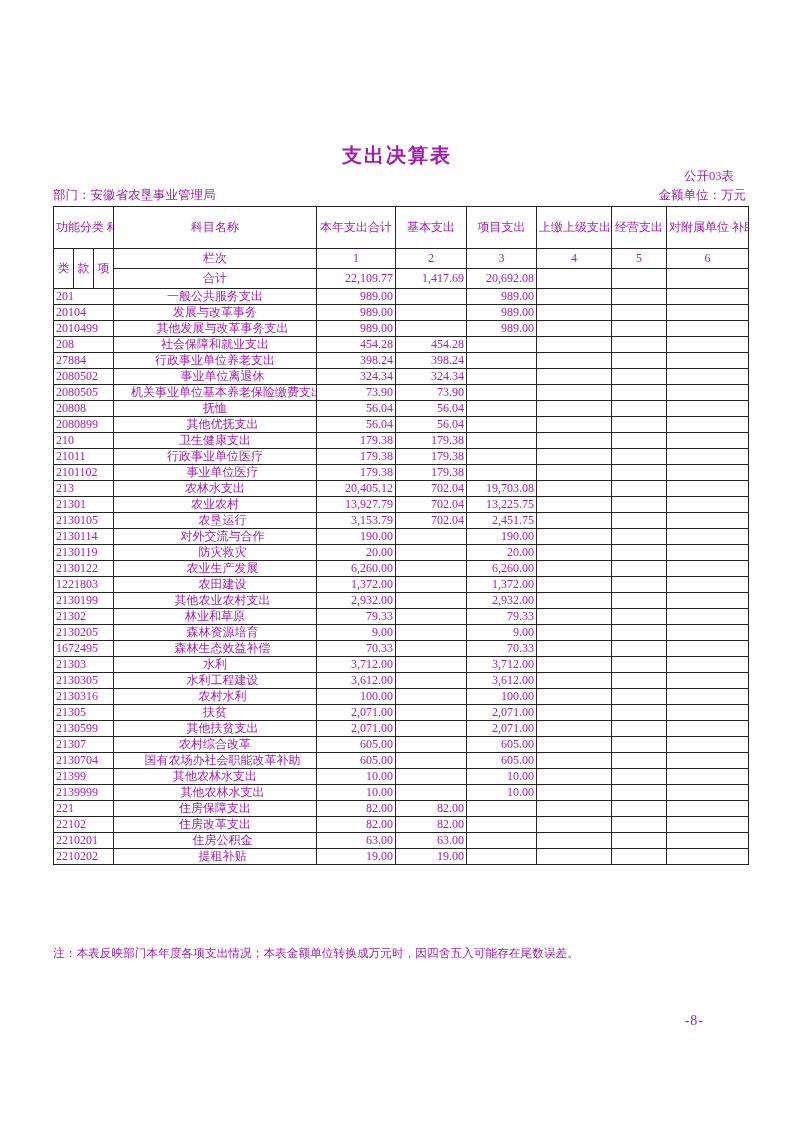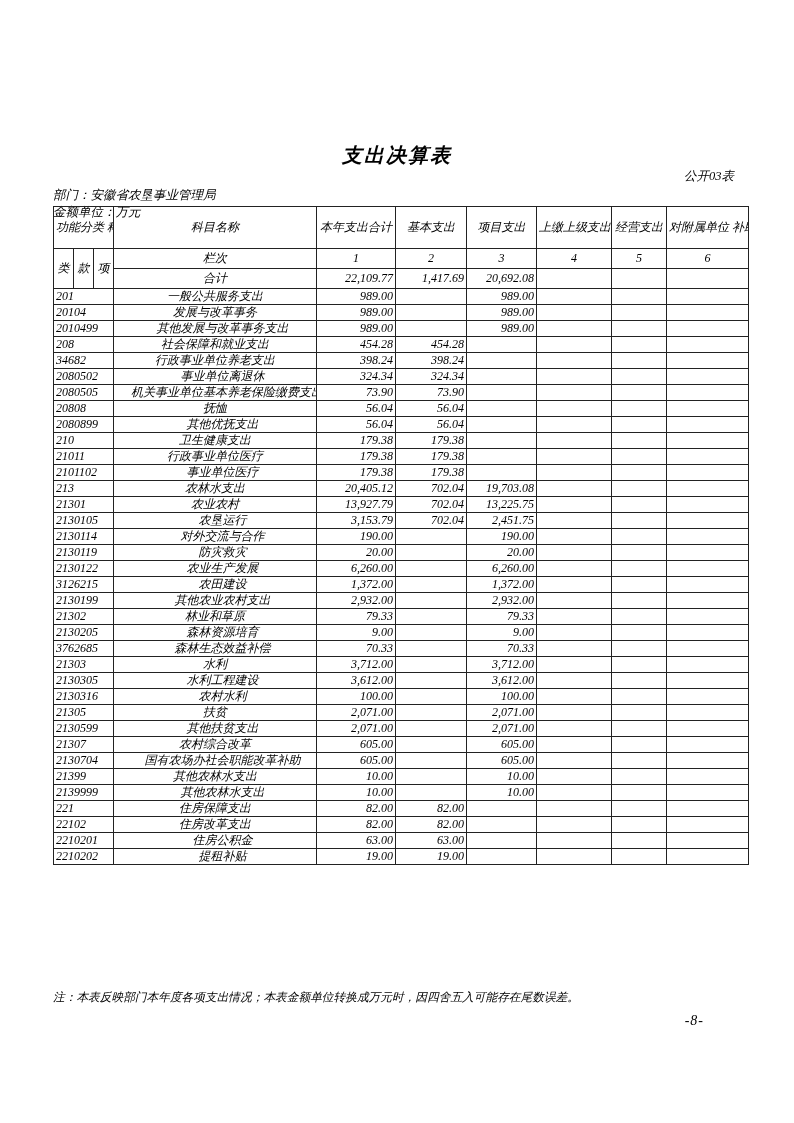--- a/index.html
+++ b/index.html
@@ -2,39 +2,37 @@
 <html><head>
 <meta charset="utf-8">
 <style>
   html,body{margin:0;padding:0;background:#888;}
   .page{
     position:relative;
     width:794px;height:1123px;
     margin:0 auto;
     background:#ffffff;
     font-family:"Liberation Serif","DejaVu Serif",serif;
-    color:#000000;
+    color:#a21caf;
     overflow:hidden;
-    font-style:italic;
   }
   .doc-title{
     position:absolute;top:142px;left:0;width:100%;
     text-align:center;
     font-family:"Liberation Sans","DejaVu Sans",sans-serif;
     font-size:20px;font-weight:bold;letter-spacing:2px;
   }
   .form-label{
     position:absolute;top:168px;right:60px;
     font-size:12.5px;
   }
   .meta-line{
     position:absolute;top:187px;left:53px;right:48px;
     display:flex;justify-content:space-between;
     font-size:12.5px;
-    flex-direction:column;
   }
   table.fin{
     position:absolute;top:206px;left:53px;
     width:695px;
     border-collapse:collapse;
     table-layout:fixed;
     font-size:12px;
   }
   table.fin th, table.fin td{
     border:1px solid #222;
@@ -48,21 +46,20 @@
   tr.lanci, tr.totalrow{height:20px;}
   tr.datarow{height:16px;}
   th.center, td.center{text-align:center;white-space:pre-line;}
   td.num{text-align:right;padding-right:3px;font-variant-numeric:tabular-nums;}
   td.name{text-align:center;padding-left:3px;}
   td.name.indent{padding-left:17px;margin-top:30px;}
   td.code{text-align:left;padding-left:2px;}
   .note{
     position:absolute;top:946px;left:53px;right:40px;
     font-size:11.7px;
-    margin-top:44px;
   }
   .page-number{
     position:absolute;top:1013px;right:90px;
     font-size:14px;letter-spacing:1px;
   }
 </style>
 </head>
 <body>
 
 <div class="page">
@@ -157,21 +154,21 @@
       <td colspan="3" class="code">208</td>
       <td class="name">社会保障和就业支出</td>
     <td class="num">454.28</td>
           <td class="num">454.28</td>
           <td class="num"></td>
           <td class="num"></td>
           <td class="num"></td>
           <td class="num"></td>
         </tr>
         <tr class="datarow">
-      <td colspan="3" class="code">34682</td>
+      <td colspan="3" class="code">27884</td>
       <td class="name">行政事业单位养老支出</td>
     <td class="num">398.24</td>
           <td class="num">398.24</td>
           <td class="num"></td>
           <td class="num"></td>
           <td class="num"></td>
           <td class="num"></td>
         </tr>
         <tr class="datarow">
       <td colspan="3" class="code">2080502</td>
@@ -297,21 +294,21 @@
       <td colspan="3" class="code">2130122</td>
       <td class="name indent">农业生产发展</td>
     <td class="num">6,260.00</td>
           <td class="num"></td>
           <td class="num">6,260.00</td>
           <td class="num"></td>
           <td class="num"></td>
           <td class="num"></td>
         </tr>
         <tr class="datarow">
-      <td colspan="3" class="code">3126215</td>
+      <td colspan="3" class="code">1221803</td>
       <td class="name indent">农田建设</td>
     <td class="num">1,372.00</td>
           <td class="num"></td>
           <td class="num">1,372.00</td>
           <td class="num"></td>
           <td class="num"></td>
           <td class="num"></td>
         </tr>
         <tr class="datarow">
       <td colspan="3" class="code">2130199</td>
@@ -337,21 +334,21 @@
       <td colspan="3" class="code">2130205</td>
       <td class="name indent">森林资源培育</td>
     <td class="num">9.00</td>
           <td class="num"></td>
           <td class="num">9.00</td>
           <td class="num"></td>
           <td class="num"></td>
           <td class="num"></td>
         </tr>
         <tr class="datarow">
-      <td colspan="3" class="code">3762685</td>
+      <td colspan="3" class="code">1672495</td>
       <td class="name indent">森林生态效益补偿</td>
     <td class="num">70.33</td>
           <td class="num"></td>
           <td class="num">70.33</td>
           <td class="num"></td>
           <td class="num"></td>
           <td class="num"></td>
         </tr>
         <tr class="datarow">
       <td colspan="3" class="code">21303</td>

